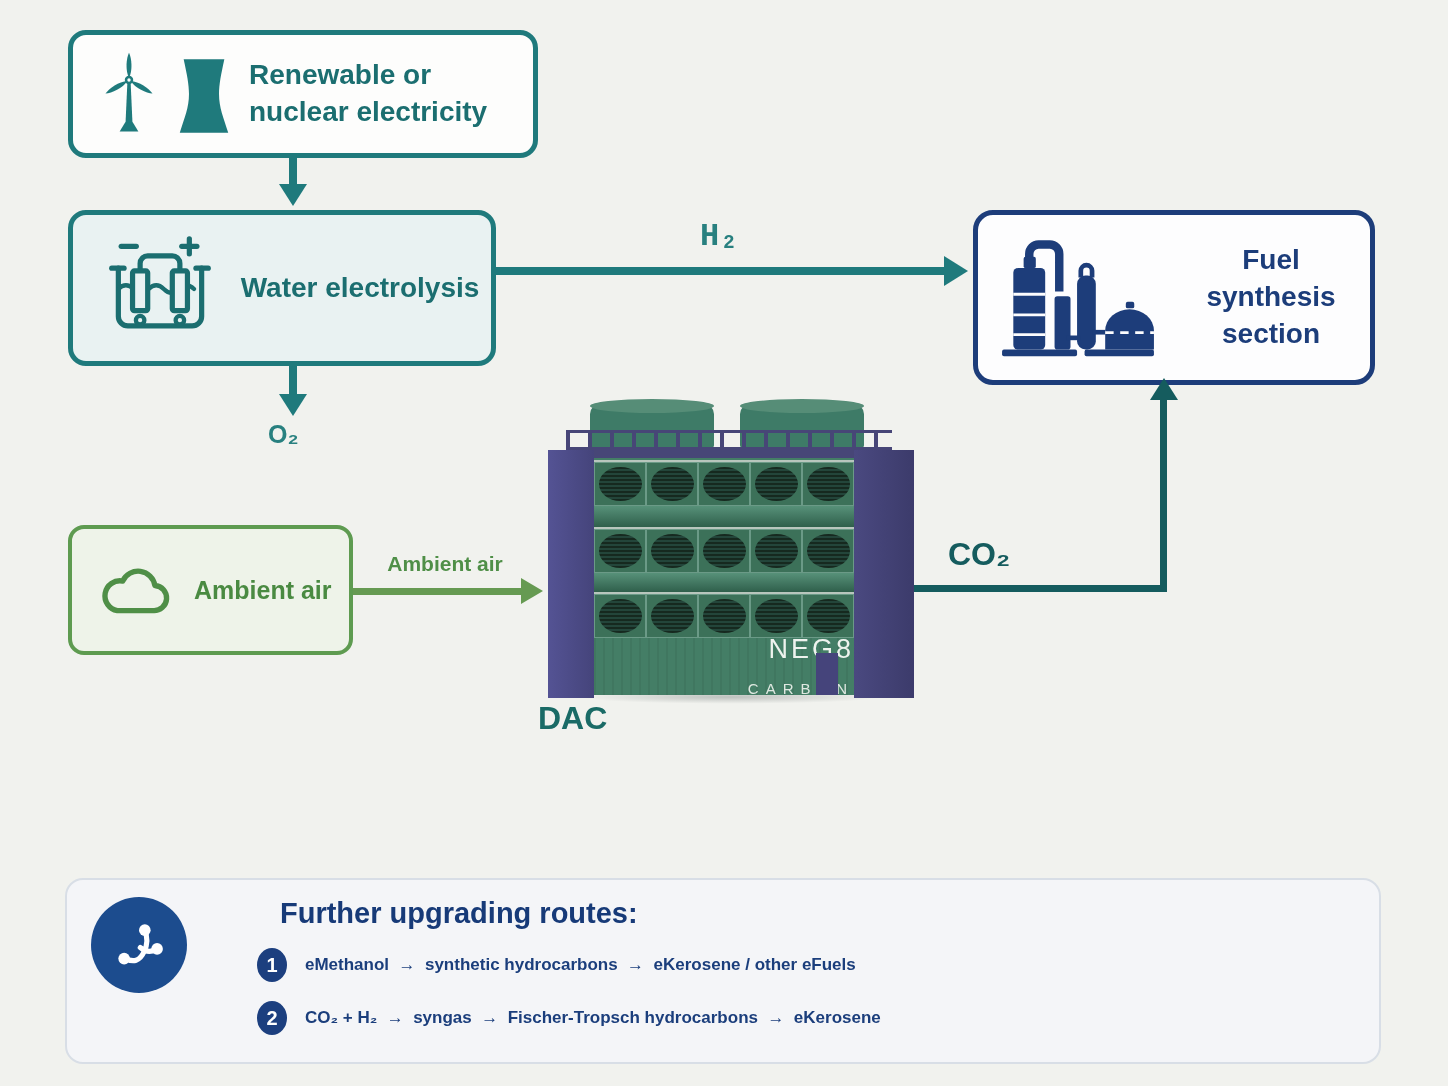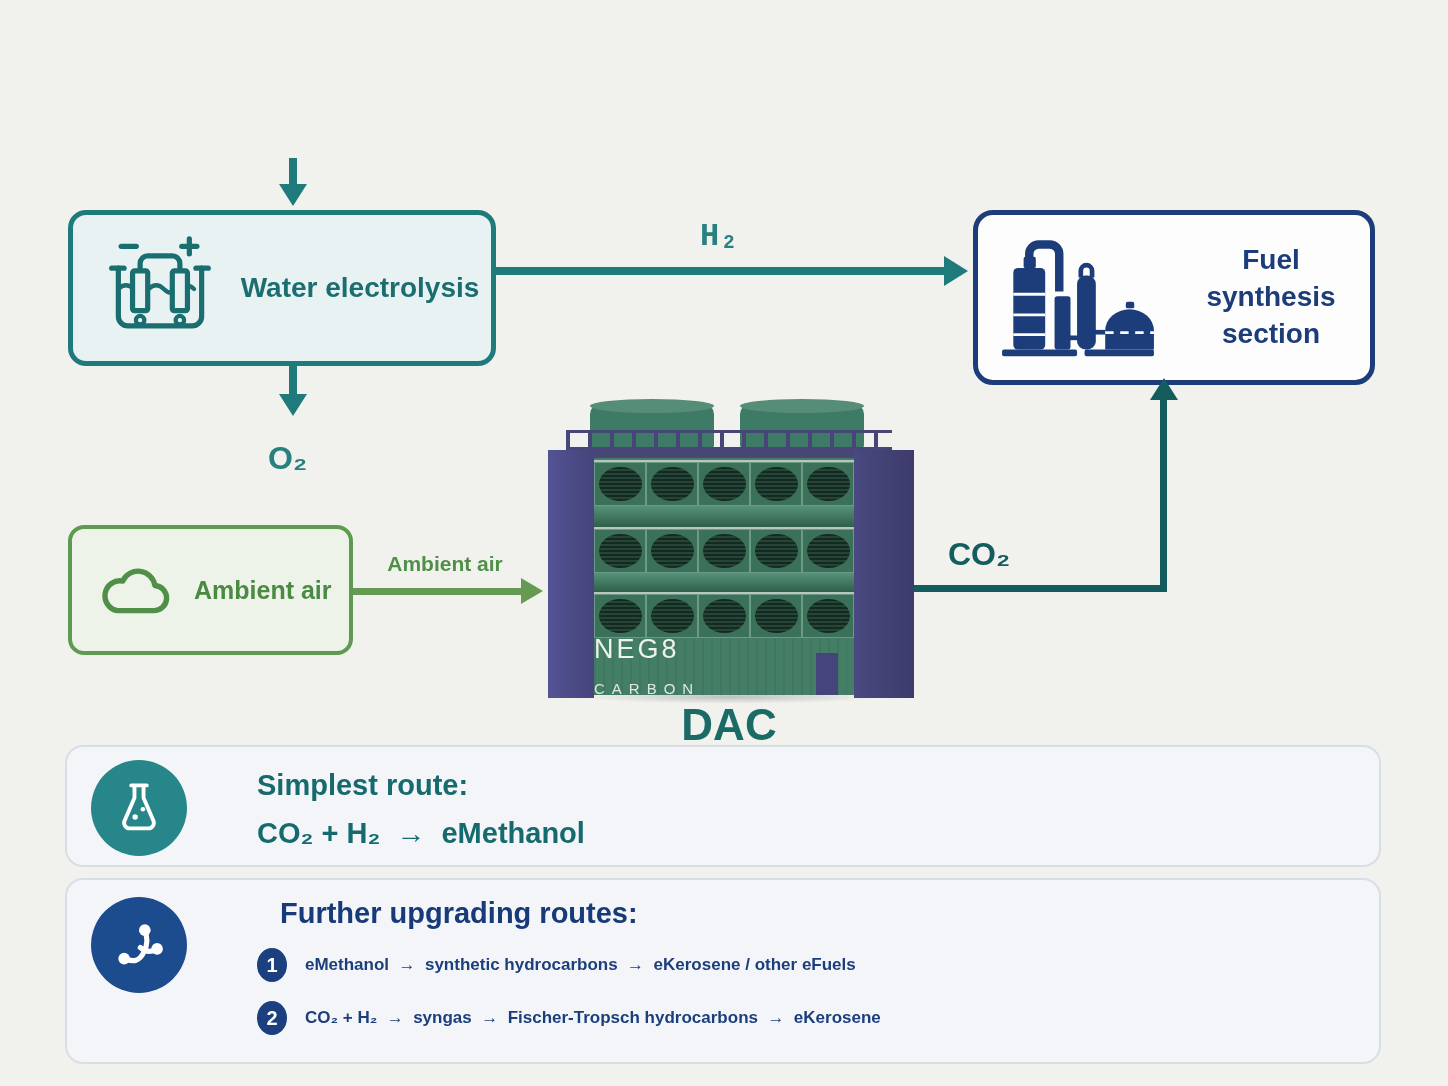--- a/index.html
+++ b/index.html
@@ -30,21 +30,21 @@
 
   
   .aline { position:absolute; }
   .ahead { position:absolute; width:0; height:0; }
   .teal  { background:#1f7a7c; }
   .dteal { background:#155c5e; }
   .green { background:#669a52; }
 
   .flow-label { position:absolute; font-weight:bold; white-space:pre; }
   .lbl-h2  { left:700px;  top:218px; font-size:32px; color:#28807f;font-family:Liberation Mono, monospace; }
-  .lbl-o2  { left:268px;  top:420px; font-size:32px; color:#28807f;margin-top:20px; }
+  .lbl-o2  { left:268px;  top:420px; font-size:25px; color:#28807f; }
   .lbl-co2 { left:948px;  top:536px; font-size:32px; color:#155c5e; }
   .lbl-air { left:370px;  top:552px; width:150px; text-align:center; font-size:21px; color:#4f8f47; }
 
   
   .dac { position:absolute; left:538px; top:398px; width:382px; height:300px; }
   .dac-shadow { position:absolute; left:-8px; top:290px; width:400px; height:18px;
     background:radial-gradient(closest-side, rgba(70,80,80,.30), rgba(70,80,80,0) 75%); }
   .cyl { position:absolute; top:6px; width:124px; height:44px; background:#3e7b67; border-radius:10px 10px 3px 3px; }
   .cyl::before { content:""; position:absolute; left:0; top:-5px; width:100%; height:14px; border-radius:50%; background:#568d77; }
   .cyl.c1 { left:52px; } .cyl.c2 { left:202px; }
@@ -56,28 +56,28 @@
   .pillar.pl { left:10px;  width:46px; background:linear-gradient(90deg,#545394,#45447b); }
   .pillar.pr { left:316px; width:60px; background:linear-gradient(90deg,#4a4980,#3c3b6b); }
   .dac-body { position:absolute; left:56px; top:60px; width:260px; height:237px; background:#447e66; }
   .fan-row { position:absolute; left:0; right:0; display:flex; border-top:2px solid #b8c6bd; }
   .r1 { top:2px; height:46px; } .r2 { top:69px; height:46px; } .r3 { top:134px; height:46px; }
   .fan-cell { flex:1; border:1px solid #6b9a87; background:#3c7159; display:flex; align-items:center; justify-content:center; }
   .fan { width:86%; height:82%; border-radius:50%;
     background:repeating-linear-gradient(0deg, #16291f 0 2px, #23453a 2px 4px); }
   .shelf { position:absolute; left:0; right:0; background:linear-gradient(#579179,#2f5f4b); }
   .s1 { top:48px; height:21px; } .s2 { top:115px; height:19px; }
-  .logo-block { position:absolute; left:0; right:7px; top:180px; height:57px;
+  .logo-block { position:absolute; left:0; right:0; top:180px; height:57px;
     background:repeating-linear-gradient(90deg, rgba(0,0,0,0.06) 0 2px, transparent 2px 9px);
-    display:flex; flex-direction:column; align-items:flex-start; justify-content:center; }
+    display:flex; flex-direction:column; align-items:flex-end; justify-content:center; }
   .logo-main { color:#eef3ee; font-size:27px; font-weight:400; letter-spacing:3px; line-height:1; }
   .logo-sub  { color:#dfe8e1; font-size:15px; letter-spacing:7px; margin-top:17px; }
   .door { position:absolute; right:16px; bottom:0; width:22px; height:42px; background:#45447b; }
-  .dac-label { position:absolute; left:538px; top:700px; width:382px; text-align:center;
-    font-size:44px; font-weight:bold; color:#1a6b66; }
+  .dac-label { position:absolute; left:538px; top:700px; width:382px; 
+    font-size:32px; font-weight:bold; color:#1a6b66; }
 
   
   .panel { position:absolute; left:65px; width:1316px; background:#f4f5f8;
     border:2px solid #d8dee6; border-radius:18px; }
   .panel-simplest { top:745px; height:122px; }
   .panel-routes   { top:878px; height:186px; }
   .badge-circle { position:absolute; left:24px; width:96px; height:96px; border-radius:50%;
     display:flex; align-items:center; justify-content:center; }
   .badge-teal { top:13px; background:#26868a; }
   .badge-navy { top:17px; background:#1c4c8e; }
@@ -92,20 +92,43 @@
     font-size:20px; font-weight:bold; display:flex; align-items:center; justify-content:center; flex:0 0 auto; }
   .route-text { font-size:17px; font-weight:bold; color:#1b3e7c; white-space:pre-wrap; }
 
   svg { display:block; }
 </style>
 </head>
 <body>
 
 <div class="stage">
 
+  <div class="flow-box box-renewable">
+    <span>
+      <svg width="60" height="90" viewBox="0 0 64 90">
+        <g fill="#1f7a7c">
+          <g transform="translate(32,30)">
+            <path d="M0 -2 C -4 -10 -3 -23 0 -29 C 3 -23 4 -10 0 -2 Z"></path>
+            <path d="M0 -2 C -4 -10 -3 -23 0 -29 C 3 -23 4 -10 0 -2 Z" transform="rotate(120)"></path>
+            <path d="M0 -2 C -4 -10 -3 -23 0 -29 C 3 -23 4 -10 0 -2 Z" transform="rotate(240)"></path>
+          </g>
+          <circle cx="32" cy="30" r="4.5"></circle>
+          <path d="M30.2 34 L33.8 34 L35.8 78 L28.2 78 Z"></path>
+          <path d="M22 85 h20 l-6 -10 h-8 Z"></path>
+        </g>
+        <circle cx="32" cy="30" r="1.8" fill="#fdfdfc"></circle>
+      </svg>
+    </span>
+    <span>
+      <svg width="62" height="82" viewBox="0 0 64 84">
+        <path fill="#1f7a7c" d="M11 6 h42 c-3.5 16 -5.5 26 -5.5 36 c0 14 4.5 24 9.5 40 H7 c5 -16 9.5 -26 9.5 -40 c0 -10 -2 -20 -5.5 -36 Z"></path>
+      </svg>
+    </span>
+    <span class="box-label">Renewable or nuclear electricity</span>
+  </div>
 
   <div class="aline teal" style="left:289px;top:158px;width:8px;height:28px;"></div>
   <div class="ahead" style="left:279px;top:184px;border-left:14px solid transparent;border-right:14px solid transparent;border-top:22px solid #1f7a7c;"></div>
 
   <div class="flow-box box-electro">
     <span>
       <svg width="126" height="106" viewBox="0 0 130 112" fill="none" stroke="#1b6e70" stroke-width="5.5" stroke-linecap="round" stroke-linejoin="round">
         <line x1="24" y1="12" x2="40" y2="12"></line>
         <line x1="88" y1="12" x2="104" y2="12"></line>
           <line x1="96" y1="4" x2="96" y2="20"></line>
@@ -241,33 +264,20 @@
       </div>
       <div class="logo-block">
         <div class="logo-main">NEG8</div>
         <div class="logo-sub">CARBON</div>
       </div>
       <div class="door"></div>
     </div>
   </div>
   <div class="dac-label">DAC</div>
 
-  <div class="panel panel-simplest">
-    <div class="badge-circle badge-teal">
-      <span>
-        <svg width="62" height="62" viewBox="0 0 96 96" fill="none" stroke="#ffffff" stroke-width="6" stroke-linecap="round" stroke-linejoin="round">
-          <path d="M36 13 h24 M41 13 v19 l-15 35 a8.5 8.5 0 0 0 7.5 12.5 h29 a8.5 8.5 0 0 0 7.5 -12.5 l-15 -35 v-19"></path>
-          <circle cx="42" cy="62" r="4.2" fill="#ffffff" stroke="none"></circle>
-          <circle cx="54" cy="50" r="3.6" fill="#ffffff" stroke="none"></circle>
-        </svg>
-      </span>
-    </div>
-    <div class="panel-title">Simplest route:</div>
-    <div class="panel-formula">CO₂ + H₂  →  eMethanol</div>
-  </div>
 
   <div class="panel panel-routes">
     <div class="badge-circle badge-navy">
       <span>
         <svg width="62" height="62" viewBox="0 0 96 96">
           <path d="M26 68 q20 12 30 -10 q8 -16 1 -32" fill="none" stroke="#ffffff" stroke-width="8" stroke-linecap="round"></path>
           <path d="M50 52 q12 10 24 3" fill="none" stroke="#ffffff" stroke-width="8" stroke-linecap="round"></path>
           <circle cx="25" cy="69" r="9" fill="#ffffff"></circle>
           <circle cx="57" cy="25" r="9" fill="#ffffff"></circle>
           <circle cx="76" cy="54" r="9" fill="#ffffff"></circle>

